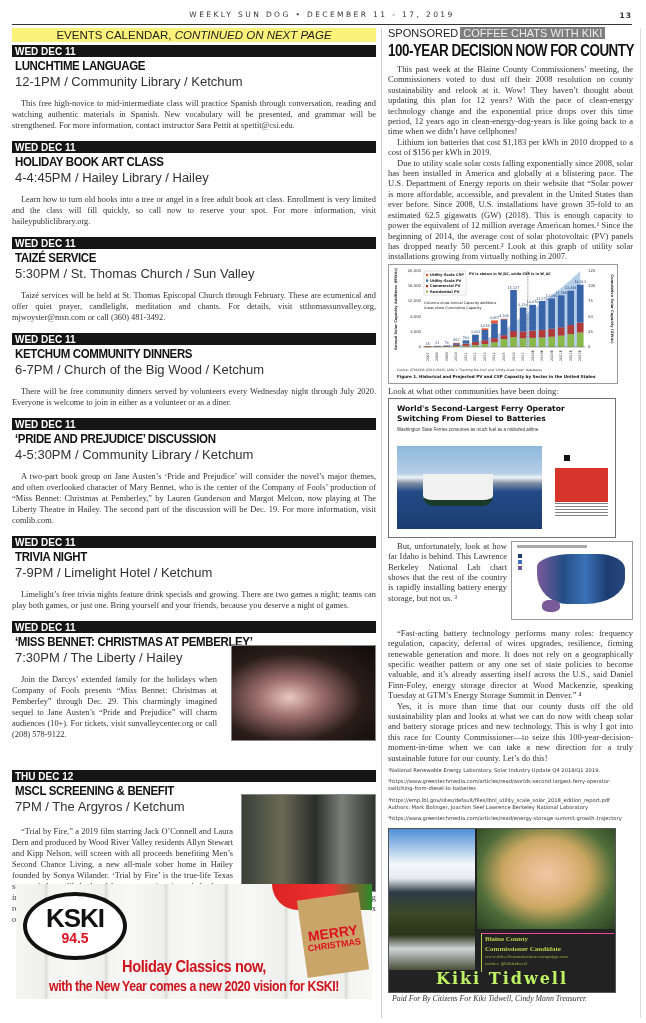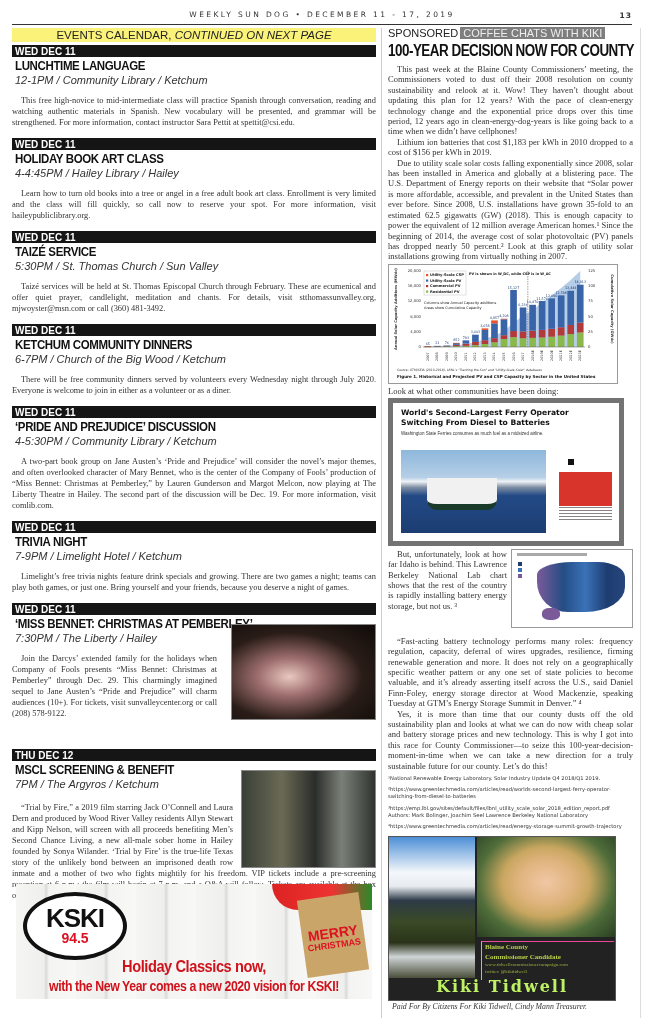--- a/index.html
+++ b/index.html
@@ -8,21 +8,21 @@
   .masthead .pg { position: absolute; right: 0; top: 1px; font-weight: bold; letter-spacing: 1px; text-align: center; }
   .leftcol { position: absolute; left: 12px; top: 28px; width: 364px; }
   .rightcol { position: absolute; left: 388px; top: 26px; width: 245px; }
   .vrule { position: absolute; left: 381px; top: 28px; width: 1px; height: 990px; background: #ccc; }
   .rrule { position: absolute; left: 640px; top: 28px; width: 1px; height: 990px; background: #ddd; }
   .cal-banner { background: #fbf27a; font-family: "Liberation Sans", sans-serif; font-size: 11.5px; text-align: center; height: 14px; line-height: 14px; color: #222; margin-bottom: 3px; }
   .cal-banner i { font-style: italic; }
   .event { margin-bottom: 10px; }
   .date-bar { background: #151515; color: #fff; font-family: "Liberation Sans", sans-serif; font-weight: bold; font-size: 10px; height: 12px; line-height: 13px; padding-left: 3px; }
   .ev-title { font-family: "Liberation Sans", sans-serif; font-weight: bold; font-size: 12.5px; letter-spacing: -0.4px; transform: scaleX(0.92); transform-origin: left; white-space: nowrap; margin: 2px 0 0 3px; color: #111; }
-  .ev-meta { font-family: "Liberation Sans", sans-serif; font-style: italic; font-size: 11px; color: #333; margin-left: 3px; margin-top: 1px; }
+  .ev-meta { font-family: "Liberation Sans", sans-serif; font-size: 13px; color: #333; margin-left: 3px; margin-top: 1px; }
   .ev-body { font-size: 8.4px; line-height: 11px; color: #333; margin-top: 9px; text-indent: 9px; text-align: justify; }
   .photo { float: right; border: 1px solid #888; margin-left: 8px; position: relative; overflow: hidden; }
   .photo1 { width: 143px; height: 94px; background: radial-gradient(ellipse at 40% 55%, #e8c8c0 0%, #a07070 25%, #2a1d18 60%, #0e0a08 100%); margin-top: -20px; }
   .photo2 { width: 133px; height: 96px; background: linear-gradient(90deg, #3a4038 0%, #6a6a55 30%, #2b2d2a 55%, #7a8078 75%, #30332f 100%); margin-top: -20px; }
   .ksi-ad { position: absolute; left: 16px; top: 884px; width: 356px; height: 115px; background: repeating-linear-gradient(90deg, #f5f5f4 0px, #efefee 28px, #d9d9d8 30px, #f4f4f3 33px, #f8f8f7 60px); overflow: hidden; }
   .ksi-logo { position: absolute; left: 7px; top: 8px; width: 96px; height: 60px; border: 4px solid #111; border-radius: 50%; background: #fff; text-align: center; }
   .ksi-logo .k { font-family: "Liberation Sans", sans-serif; font-weight: bold; font-size: 26px; color: #111; line-height: 28px; margin-top: 8px; letter-spacing: -1px; }
   .ksi-logo .f { font-family: "Liberation Sans", sans-serif; font-weight: bold; font-size: 14px; color: #d12; line-height: 12px; }
   .ksi-tag { position: absolute; right: 8px; top: 12px; width: 62px; height: 78px; background: #c9a56a; transform: rotate(-8deg); text-align: center; }
   .ksi-tag .m { font-family: "Liberation Sans", sans-serif; font-weight: bold; color: #d12; font-size: 14px; line-height: 14px; margin-top: 30px; }
@@ -30,21 +30,21 @@
   .ksi-ribbon { position: absolute; right: 0; top: 0; width: 100px; height: 26px; background: linear-gradient(90deg, #d22 0%, #e33 60%, #2a8a2a 100%); border-radius: 0 0 0 40px; }
   .ksi-line1 { position: absolute; left: 0; right: 0; top: 73px; text-align: center; font-family: "Liberation Sans", sans-serif; font-weight: bold; font-size: 17px; color: #d0121b; letter-spacing: -0.5px; transform: scaleX(0.86); }
   .ksi-line2 { position: absolute; left: 0; right: 0; top: 93px; text-align: center; font-family: "Liberation Sans", sans-serif; font-weight: bold; font-size: 15px; color: #d0121b; letter-spacing: -0.5px; transform: scaleX(0.82); white-space: nowrap; }
   .sponsor { font-family: "Liberation Sans", sans-serif; font-size: 11px; color: #222; height: 14px; line-height: 14px; }
   .sponsor .tag { background: #7e7e7e; color: #eee; padding: 0 3px; margin-left: 2px; }
   .headline { font-family: "Liberation Sans", sans-serif; font-weight: bold; font-size: 16px; letter-spacing: -0.6px; transform: scaleX(0.84); transform-origin: left; white-space: nowrap; margin-top: 2px; color: #111; }
   .para { font-size: 8.5px; line-height: 10.4px; text-align: justify; text-indent: 9px; color: #333; }
   .chart-box { margin-top: 2px; width: 228px; height: 118px; border: 1px solid #999; position: relative; background: #fff; }
   .chart-box svg { position: absolute; left: 0; top: 0; }
   .caption-line { font-size: 8.5px; color: #333; margin-top: 2px; }
-  .ferry { margin-top: 2px; width: 226px; height: 138px; border: 5px solid #737373; position: relative; background: #fff; }
+  .ferry { margin-top: 2px; width: 226px; height: 138px; border: 1px solid #737373; position: relative; background: #fff; }
   .ferry .ft { font-family: "DejaVu Sans", sans-serif; font-weight: bold; font-size: 7.6px; line-height: 10px; margin: 5px 6px 0 8px; color: #111; }
   .ferry .fs { font-family: "Liberation Sans", sans-serif; font-size: 4.5px; color: #333; margin-left: 8px; margin-top: 3px; }
   .ferry .fimg { position: absolute; left: 8px; top: 47px; width: 145px; height: 83px; background: linear-gradient(180deg, #8eb7dc 0%, #b5cfe6 33%, #eef2f6 38%, #7d8ea3 45%, #234a86 55%, #1c3d72 100%); }
   .ferry .boat { position: absolute; left: 26px; top: 28px; width: 70px; height: 26px; background: #f1f1f1; border-bottom: 6px solid #1a3a2a; border-radius: 0 0 10px 10px; }
   .ferry .adbox { position: absolute; left: 166px; top: 69px; width: 53px; height: 34px; background: #d8342c; }
   .ferry .adtext { position: absolute; left: 166px; top: 104px; width: 53px; height: 14px; background: repeating-linear-gradient(180deg, #333 0 1px, #fff 1px 3px); opacity: .6; }
   .ferry .sq { position: absolute; left: 175px; top: 56px; width: 6px; height: 6px; background: #111; }
   .map-wrap { overflow: hidden; margin-top: 3px; }
   .map-box { float: right; width: 120px; height: 77px; border: 1px solid #999; margin-left: 4px; position: relative; background: #fff; }
   .map-box .mt { position: absolute; left: 5px; top: 3px; width: 70px; height: 3px; background: #aaa; }

